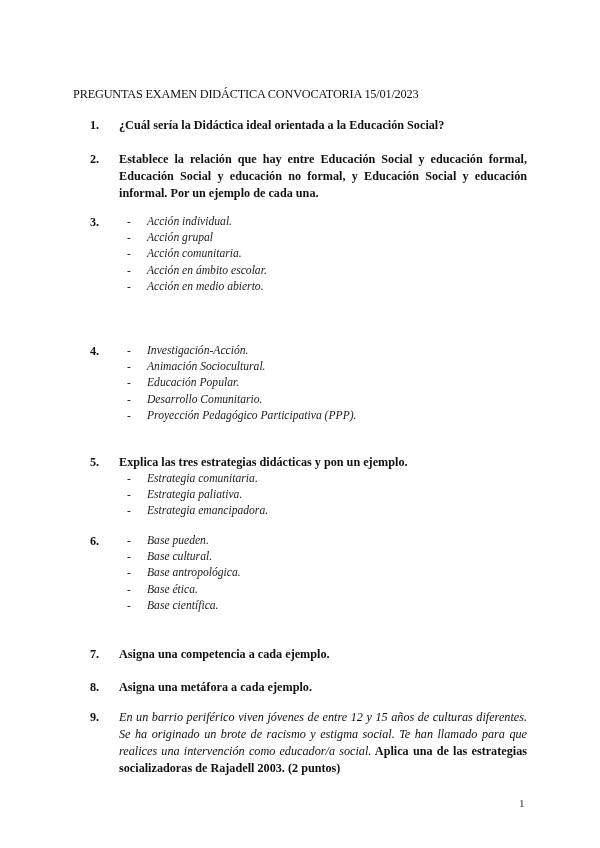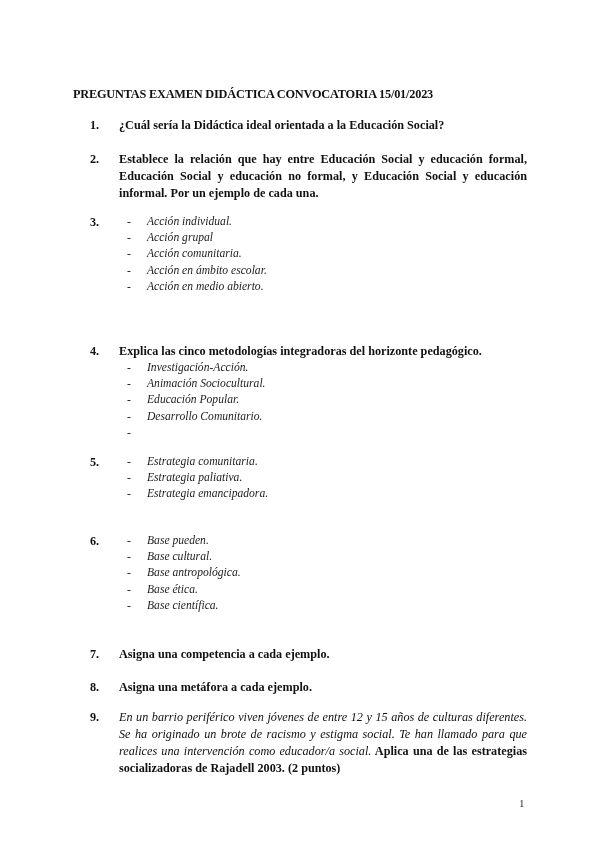--- a/index.html
+++ b/index.html
@@ -1,19 +1,19 @@
 <!DOCTYPE html>
 <html><head>
 <meta charset="utf-8">
 <style>
   html, body { margin: 0; padding: 0; background: #ffffff; }
   body { width: 600px; height: 848px; position: relative; overflow: hidden;
          font-family: "Liberation Serif", "DejaVu Serif", serif; color: #111; }
   .page { position: absolute; left: 0; top: 0; width: 600px; height: 848px; background: #fff; }
-  .title { position: absolute; left: 73px; top: 87px; font-weight: bold; font-size: 12.3px; letter-spacing: -0.2px; white-space: nowrap; }
+  .title { position: absolute; left: 73px; top: 87px; font-weight: normal; font-size: 12.3px; letter-spacing: -0.2px; white-space: nowrap; }
   .q { position: absolute; left: 90px; width: 437px; font-size: 12.2px; line-height: 17px; }
   .q .num { position: absolute; left: 0; top: 0; font-weight: bold; }
   .q .text { margin-left: 29px; font-weight: bold; text-align: justify; }
   .sub { list-style: none; margin: 0; padding: 0; margin-left: 37px; }
   .sub li { position: relative; font-style: italic; font-size: 11.6px; line-height: 16.2px; padding-left: 20px; color: #222; }
   .sub li .dash { position: absolute; left: 0; top: 0; font-style: normal; }
   .it { font-style: italic; font-weight: normal; }
   .nb { font-weight: bold; }
   .pagenum { position: absolute; left: 519px; top: 797px; font-size: 11px; color: #333; }
 </style>
@@ -40,32 +40,32 @@
       <li><span class="dash">-</span><span>Acción individual.</span></li>
       <li><span class="dash">-</span><span>Acción grupal</span></li>
       <li><span class="dash">-</span><span>Acción comunitaria.</span></li>
       <li><span class="dash">-</span><span>Acción en ámbito escolar.</span></li>
       <li><span class="dash">-</span><span>Acción en medio abierto.</span></li>
     </ul>
   </div>
 
   <div class="q" style="top:343px;">
     <span class="num">4.</span>
-    <div class="text">Explica las cinco metodologías integradoras del horizonte pedagógico.</div>
     <ul class="sub">
       <li><span class="dash">-</span><span>Investigación-Acción.</span></li>
       <li><span class="dash">-</span><span>Animación Sociocultural.</span></li>
       <li><span class="dash">-</span><span>Educación Popular.</span></li>
       <li><span class="dash">-</span><span>Desarrollo Comunitario.</span></li>
-      <li><span class="dash">-</span></li>
+      <li><span class="dash">-</span><span>Proyección Pedagógico Participativa (PPP).</span></li>
     </ul>
   </div>
 
   <div class="q" style="top:454px;">
     <span class="num">5.</span>
+    <div class="text">Explica las tres estrategias didácticas y pon un ejemplo.</div>
     <ul class="sub">
       <li><span class="dash">-</span><span>Estrategia comunitaria.</span></li>
       <li><span class="dash">-</span><span>Estrategia paliativa.</span></li>
       <li><span class="dash">-</span><span>Estrategia emancipadora.</span></li>
     </ul>
   </div>
 
   <div class="q" style="top:533px;">
     <span class="num">6.</span>
     <ul class="sub">

